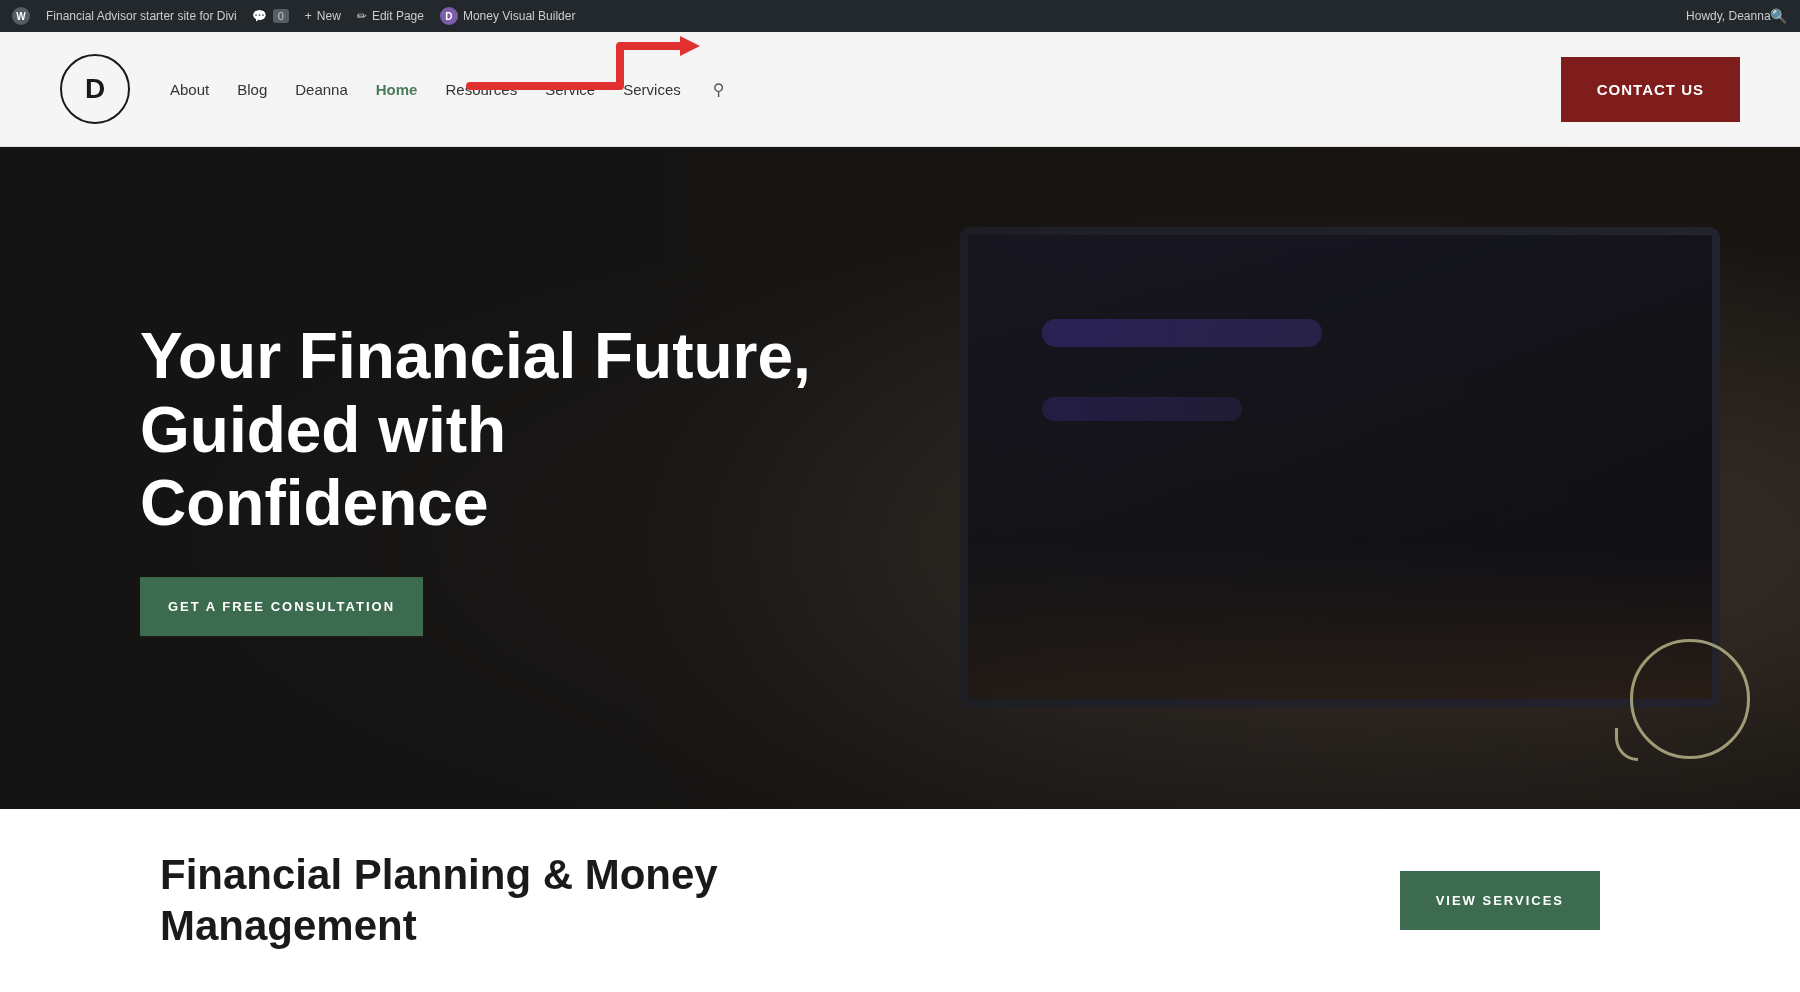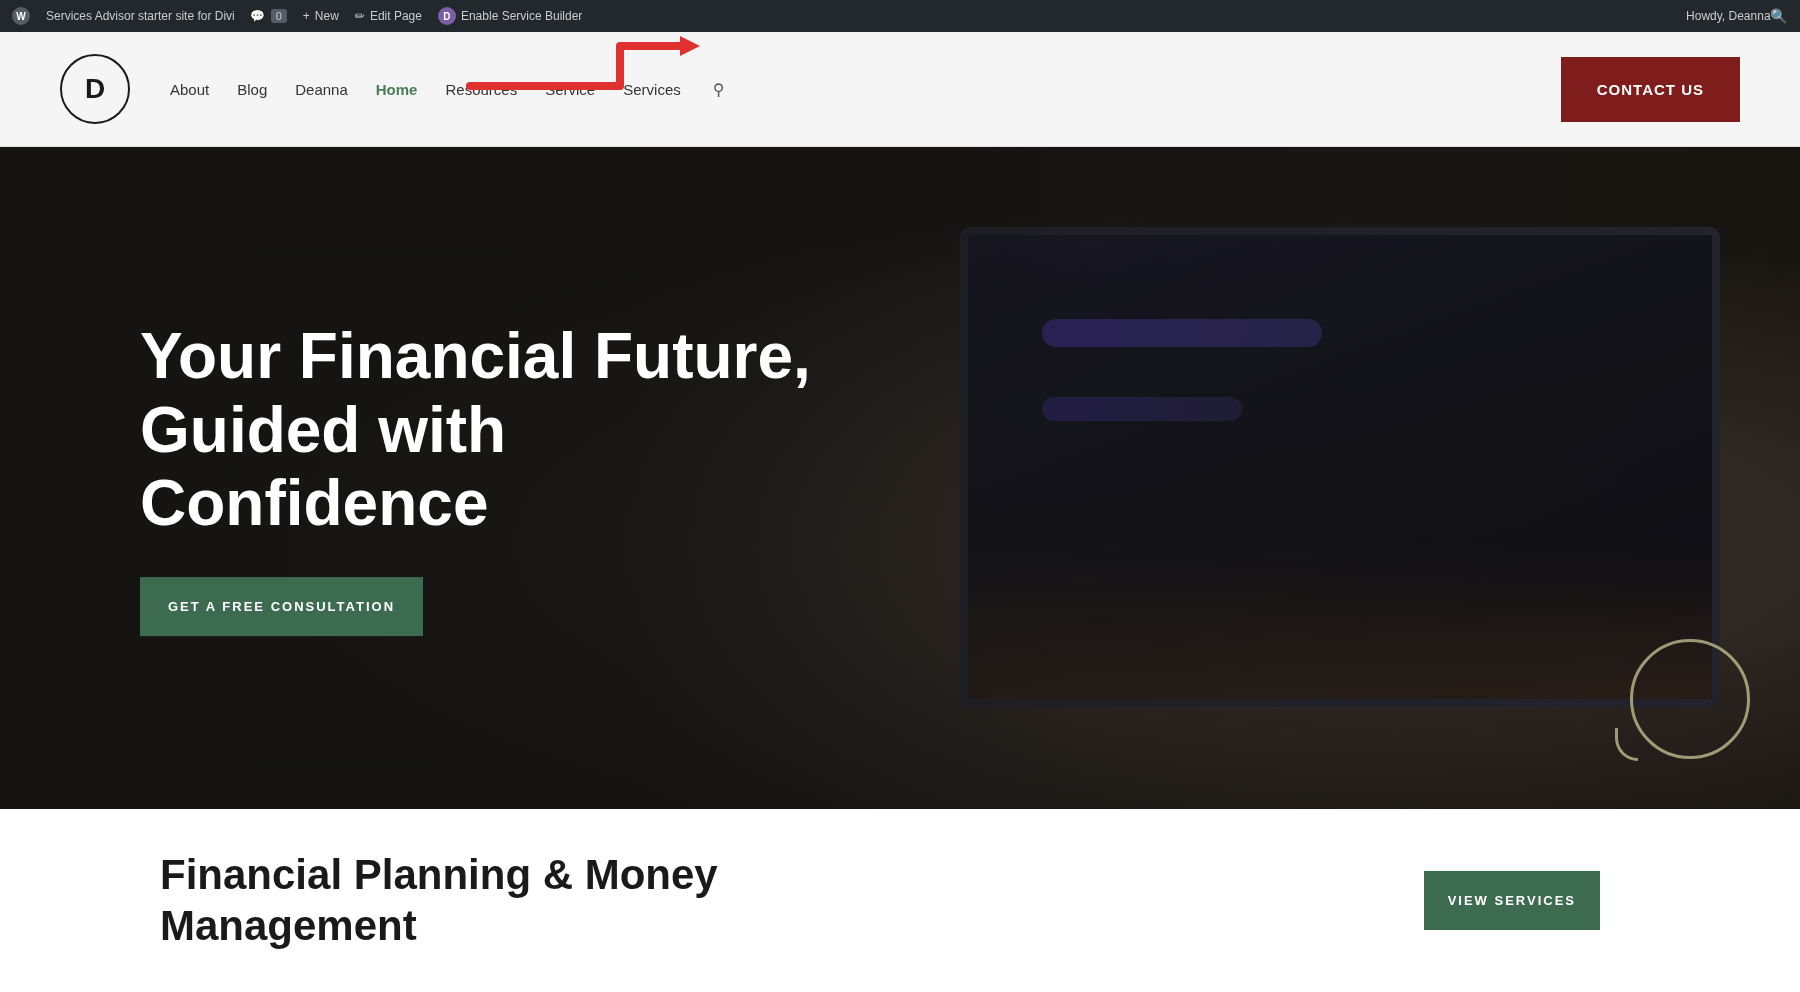--- a/index.html
+++ b/index.html
@@ -201,54 +201,54 @@
       font-weight: 800;
       color: #1a1a1a;
       line-height: 1.2;
     }
     .view-services-btn {
       background: #3d6b4f;
       color: #fff;
       font-size: 13px;
       font-weight: 700;
       letter-spacing: 2px;
-      padding: 22px 24px;
+      padding: 22px 36px;
       border: none;
       cursor: pointer;
       text-transform: uppercase;
       white-space: nowrap;
       flex-shrink: 0;
     }
   </style>
 </head>
 <body>
 
 <div class="admin-bar">
   <div class="admin-bar-left">
     <div class="admin-bar-item">
       <div class="wp-icon">W</div>
     </div>
     <div class="admin-bar-item">
-      <span>Services Advisor starter site for Divi</span>
+      <span>Financial Advisor starter site for Divi</span>
     </div>
     <div class="admin-bar-item">
       <span>💬</span>
       <span class="comment-bubble">0</span>
     </div>
     <div class="admin-bar-item">
       <span>+</span>
       <span>New</span>
     </div>
     <div class="admin-bar-item">
       <span>✏</span>
       <span>Edit Page</span>
     </div>
     <div class="admin-bar-item">
       <div class="divi-icon">D</div>
-      <span>Enable Service Builder</span>
+      <span>Money Visual Builder</span>
     </div>
   </div>
   <div class="admin-bar-right">
     <span class="howdy-text">Howdy, Deanna</span>
     <span class="search-icon-admin">🔍</span>
   </div>
 </div>
 
 <div style="position:relative; height:0; width:100%; z-index:500;">
   <div style="position:absolute; left:460px; top:-6px;">

